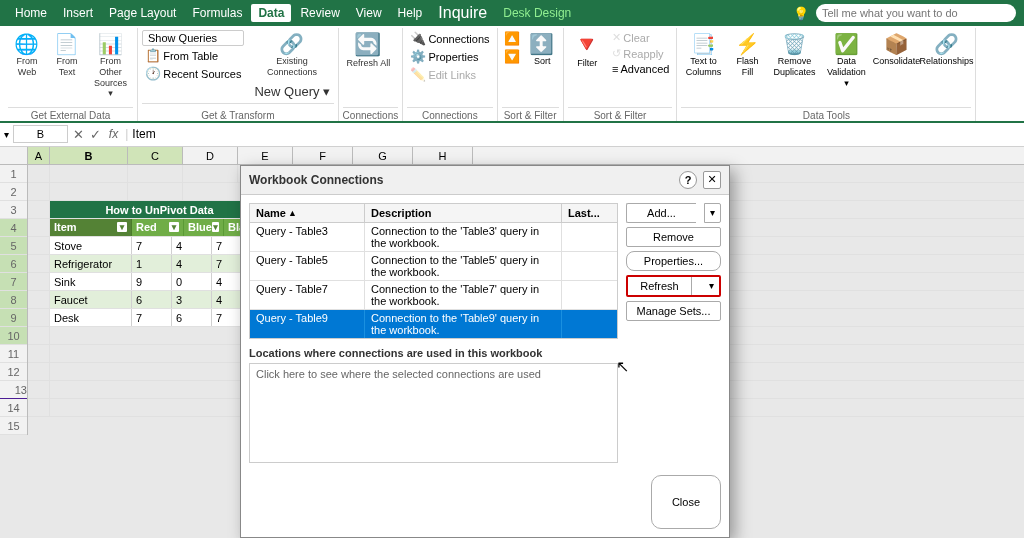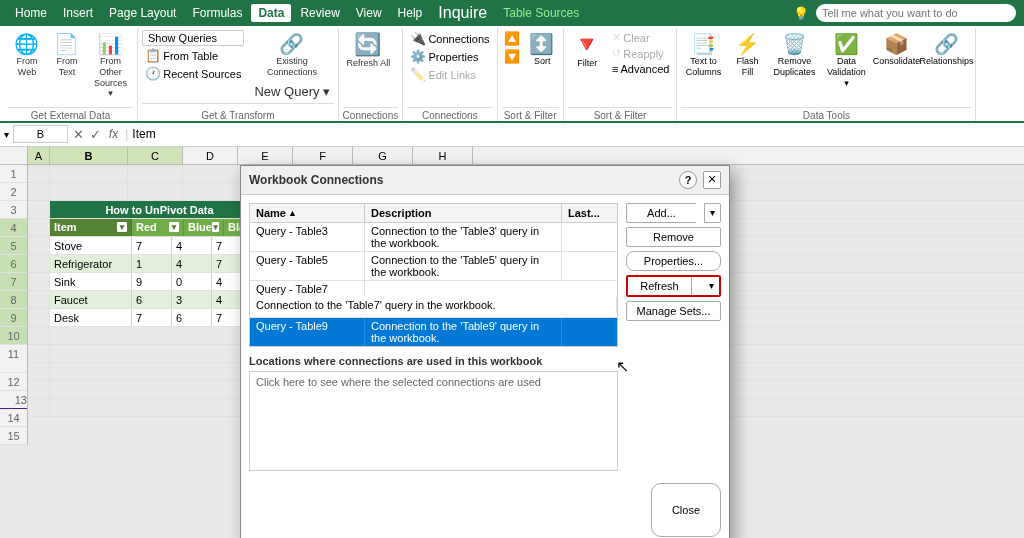--- a/index.html
+++ b/index.html
@@ -11,21 +11,21 @@
 <div style="background:#217346; color:white; display:flex; align-items:center; height:26px; padding:0 8px; gap:2px;">
   <span style="padding:2px 7px; font-size:12px; cursor:pointer; border-radius:2px;">Home</span>
   <span style="padding:2px 7px; font-size:12px; cursor:pointer; border-radius:2px;">Insert</span>
   <span style="padding:2px 7px; font-size:12px; cursor:pointer; border-radius:2px;">Page Layout</span>
   <span style="padding:2px 7px; font-size:12px; cursor:pointer; border-radius:2px;">Formulas</span>
   <span style="padding:2px 7px; font-size:12px; cursor:pointer; border-radius:2px; background:white; color:#217346; font-weight:600;">Data</span>
   <span style="padding:2px 7px; font-size:12px; cursor:pointer; border-radius:2px;">Review</span>
   <span style="padding:2px 7px; font-size:12px; cursor:pointer; border-radius:2px;">View</span>
   <span style="padding:2px 7px; font-size:12px; cursor:pointer; border-radius:2px;">Help</span>
   <span style="padding:2px 7px; font-size:16px; cursor:pointer; border-radius:2px;">Inquire</span>
-  <span style="padding:2px 7px; font-size:12px; cursor:pointer; border-radius:2px; color:#90ee90;">Table Sources</span>
+  <span style="padding:2px 7px; font-size:12px; cursor:pointer; border-radius:2px; color:#90ee90;">Desk Design</span>
   <div style="flex:1;"></div>
   <span style="font-size:13px; margin-right:4px;">💡</span>
   <input style="height: 18px; padding: 0px 6px; border: none; border-radius: 10px; font-size: 11px; width: 200px; outline: none;" placeholder="Tell me what you want to do">
 </div>
 
 <div style="background:white; border-bottom:2px solid #217346; padding:2px 0 0;">
   <div style="display:flex; align-items:stretch; padding:0 4px; gap:0;">
 
     <div style="display:flex; flex-direction:column; padding:2px 4px 0; border-right:1px solid #ddd; min-width:80px;">
       <div style="display:flex; gap:2px; flex:1; align-items:flex-start;">
@@ -203,21 +203,21 @@
         <div style="height:18px; border-bottom:1px solid #e0e0e0; text-align:center; font-size:11px; line-height:18px; color:#666;">1</div>
         <div style="height:18px; border-bottom:1px solid #e0e0e0; text-align:center; font-size:11px; line-height:18px; color:#666;">2</div>
         <div style="height:18px; border-bottom:1px solid #e0e0e0; text-align:center; font-size:11px; line-height:18px; color:#666;">3</div>
         <div style="height:18px; border-bottom:1px solid #e0e0e0; text-align:center; font-size:11px; line-height:18px; color:#666; background:#c6e0b4;">4</div>
         <div style="height:18px; border-bottom:1px solid #e0e0e0; text-align:center; font-size:11px; line-height:18px; color:#666; background:#c6e0b4;">5</div>
         <div style="height:18px; border-bottom:1px solid #e0e0e0; text-align:center; font-size:11px; line-height:18px; color:#666; background:#c6e0b4;">6</div>
         <div style="height:18px; border-bottom:1px solid #e0e0e0; text-align:center; font-size:11px; line-height:18px; color:#666; background:#c6e0b4;">7</div>
         <div style="height:18px; border-bottom:1px solid #e0e0e0; text-align:center; font-size:11px; line-height:18px; color:#666; background:#c6e0b4;">8</div>
         <div style="height:18px; border-bottom:1px solid #e0e0e0; text-align:center; font-size:11px; line-height:18px; color:#666; background:#c6e0b4;">9</div>
         <div style="height:18px; border-bottom:1px solid #e0e0e0; text-align:center; font-size:11px; line-height:18px; color:#666; background:#c6e0b4;">10</div>
-        <div style="height:28px; border-bottom:1px solid #e0e0e0; text-align:center; font-size:11px; line-height:18px; color:#666;">11</div>
+        <div style="height:18px; border-bottom:1px solid #e0e0e0; text-align:center; font-size:11px; line-height:18px; color:#666;">11</div>
         <div style="height:18px; border-bottom:1px solid #e0e0e0; text-align:center; font-size:11px; line-height:18px; color:#666;">12</div>
         <div style="height:18px; border-bottom:1px solid #4c1d95; text-align:right; font-size:11px; line-height:18px; color:#666;">13</div>
         <div style="height:18px; border-bottom:1px solid #e0e0e0; text-align:center; font-size:11px; line-height:18px; color:#666;">14</div>
         <div style="height:18px; border-bottom:1px solid #e0e0e0; text-align:center; font-size:11px; line-height:18px; color:#666;">15</div>
       </div>
 
       <div style="display:flex; flex-direction:column; flex:1;">
 
         <div style="display:flex; height:18px; border-bottom:1px solid #e0e0e0;">
           <div style="width:22px; border-right:1px solid #e0e0e0;"></div>
@@ -341,21 +341,21 @@
             <div style="flex:1; padding:2px 6px; border-right:1px solid #e0e0e0;">Connection to the 'Table3' query in the workbook.</div>
             <div style="width:55px; padding:2px 6px;"></div>
           </div>
 
           <div style="display:flex; border-bottom:1px solid #e0e0e0; cursor:pointer;">
             <div style="width:115px; padding:2px 6px; border-right:1px solid #e0e0e0; white-space:nowrap; overflow:hidden;">Query - Table5</div>
             <div style="flex:1; padding:2px 6px; border-right:1px solid #e0e0e0;">Connection to the 'Table5' query in the workbook.</div>
             <div style="width:55px; padding:2px 6px;"></div>
           </div>
 
-          <div style="display:flex; border-bottom:1px solid #e0e0e0; cursor:pointer;flex-direction:column;">
+          <div style="display:flex; border-bottom:1px solid #e0e0e0; cursor:pointer;">
             <div style="width:115px; padding:2px 6px; border-right:1px solid #e0e0e0; white-space:nowrap; overflow:hidden;">Query - Table7</div>
             <div style="flex:1; padding:2px 6px; border-right:1px solid #e0e0e0;">Connection to the 'Table7' query in the workbook.</div>
             <div style="width:55px; padding:2px 6px;"></div>
           </div>
 
           <div style="display:flex; background:#0078d4; color:white; cursor:pointer;">
             <div style="width:115px; padding:2px 6px; border-right:1px solid #1a90e0; white-space:nowrap; overflow:hidden; color:white;">Query - Table9</div>
             <div style="flex:1; padding:2px 6px; border-right:1px solid #1a90e0; color:white;">Connection to the 'Table9' query in the workbook.</div>
             <div style="width:55px; padding:2px 6px;"></div>
           </div>

